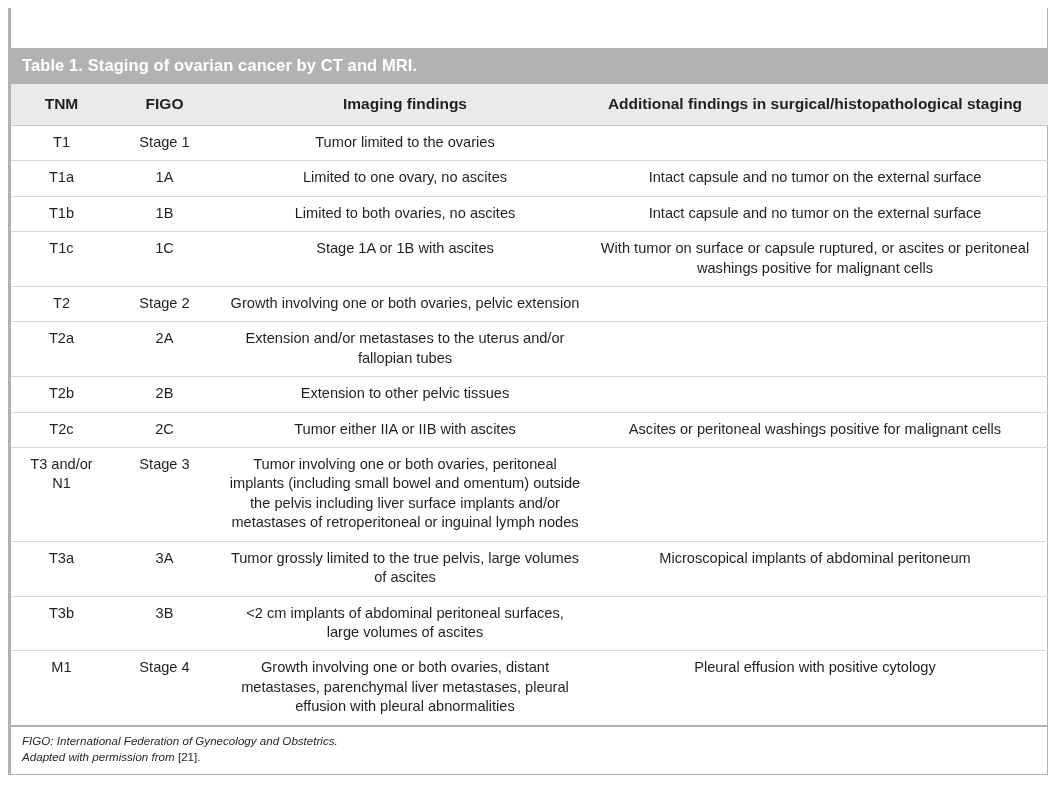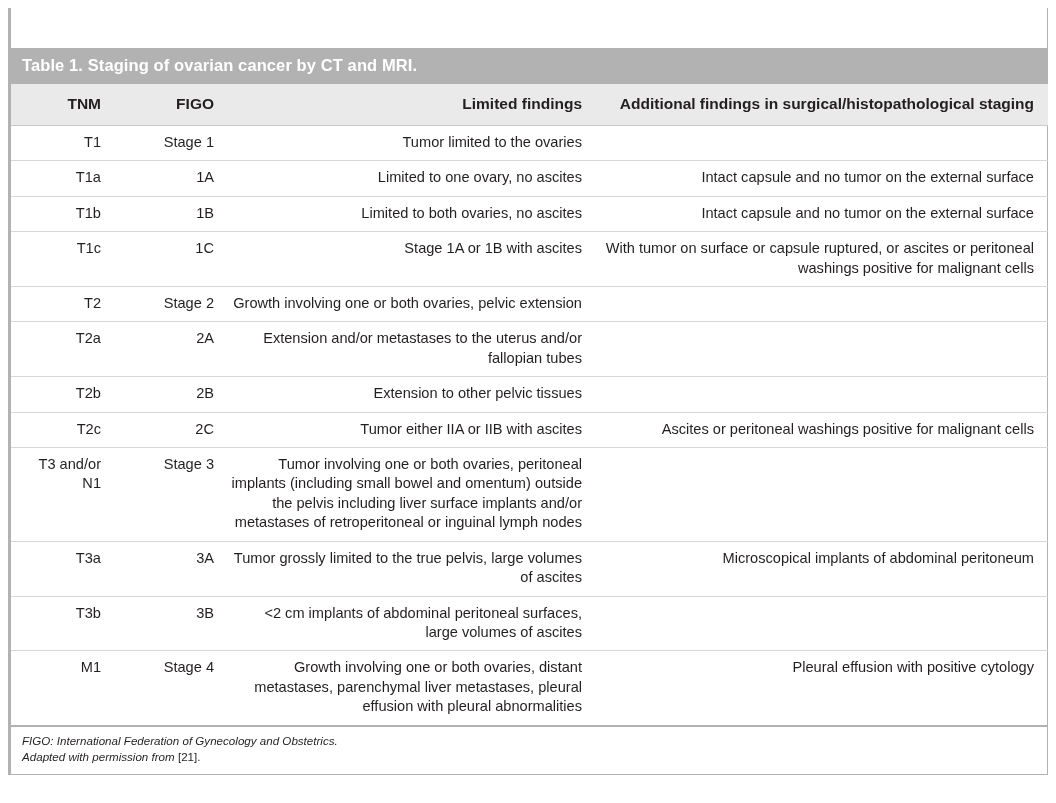--- a/index.html
+++ b/index.html
@@ -45,21 +45,21 @@
     border-collapse: collapse;
     table-layout: fixed;
   }
   .grid col.c-tnm   { width: 104px; }
   .grid col.c-figo  { width: 113px; }
   .grid col.c-img   { width: 368px; }
   .grid col.c-add   { width: 452px; }
 
   .grid th, .grid td {
     vertical-align: top;
-    text-align: right;
+    text-align: center;
     padding: 0;
   }
 
   
   .head-row {
     background: #eaeaea;
   }
   .head-row th {
     font-size: 15.5px;
     font-weight: bold;
@@ -104,21 +104,21 @@
     <colgroup>
       <col class="c-tnm">
         <col class="c-figo">
         <col class="c-img">
         <col class="c-add">
     </colgroup>
     <thead>
       <tr class="head-row">
         <th class="first">TNM</th>
         <th>FIGO</th>
-        <th>Limited findings</th>
+        <th>Imaging findings</th>
         <th>Additional findings in surgical/histopathological staging</th>
       </tr>
     </thead>
     <tbody>
       <tr class="body-row">
         <td class="first">T1</td>
         <td>Stage 1</td>
         <td>Tumor limited to the ovaries</td>
         <td></td>
       </tr>

